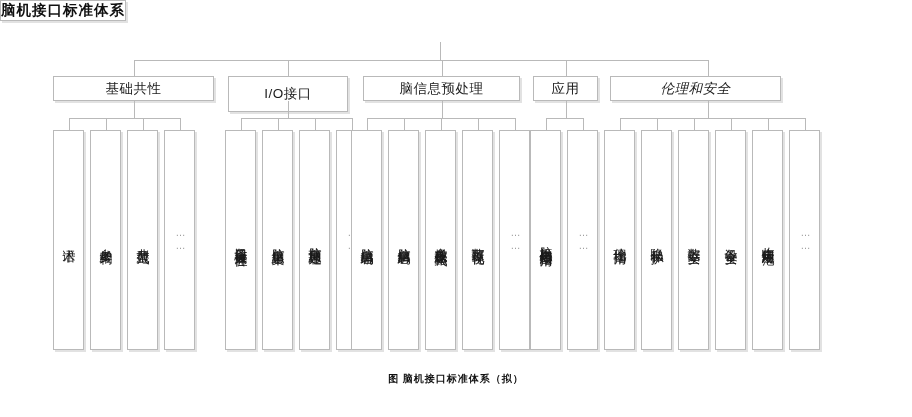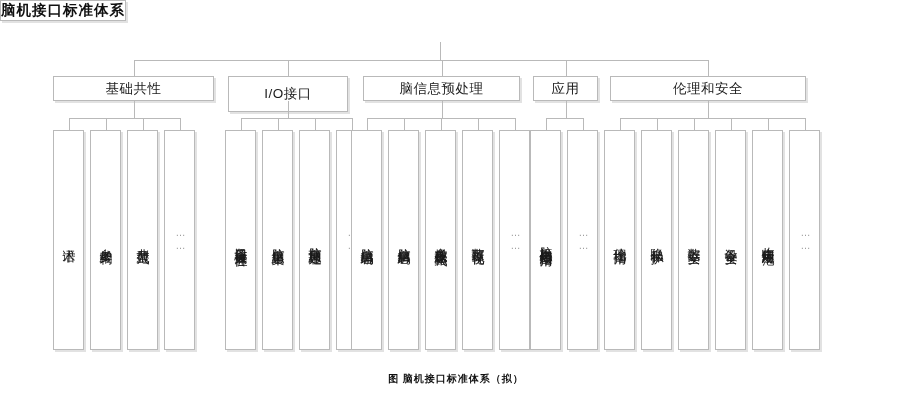--- a/index.html
+++ b/index.html
@@ -179,21 +179,21 @@
       <div class="conn-h" style="left: 545.5px; top: 118px; width: 37px;"></div>
       <div class="conn-v" style="left: 545.5px; top: 118px; height: 12px;"></div>
       <div class="box leaf-box" style="left: 530px; top: 130px; width: 31px; height: 220px;">
         <span class="leaf-label">脑机融合应用指南</span>
       </div>
       <div class="conn-v" style="left: 582.5px; top: 118px; height: 12px;"></div>
       <div class="box leaf-box" style="left: 567px; top: 130px; width: 31px; height: 220px;">
         <span class="leaf-label ellipsis">……</span>
       </div>
       <div class="conn-v" style="left: 708px; top: 60px; height: 16px;"></div>
-      <div class="box category-box" style="left: 610px; top: 76px; width: 196px; height: 25px;">伦理和安全</div>
+      <div class="box category-box" style="left: 610px; top: 76px; width: 171px; height: 25px; font-style: italic;">伦理和安全</div>
       <div class="conn-v" style="left: 708px; top: 101px; height: 17px;"></div>
       <div class="conn-h" style="left: 619.5px; top: 118px; width: 185px;"></div>
       <div class="conn-v" style="left: 619.5px; top: 118px; height: 12px;"></div>
       <div class="box leaf-box" style="left: 604px; top: 130px; width: 31px; height: 220px;">
         <span class="leaf-label">伦理指南</span>
       </div>
       <div class="conn-v" style="left: 656.5px; top: 118px; height: 12px;"></div>
       <div class="box leaf-box" style="left: 641px; top: 130px; width: 31px; height: 220px;">
         <span class="leaf-label">隐私保护</span>
       </div>

